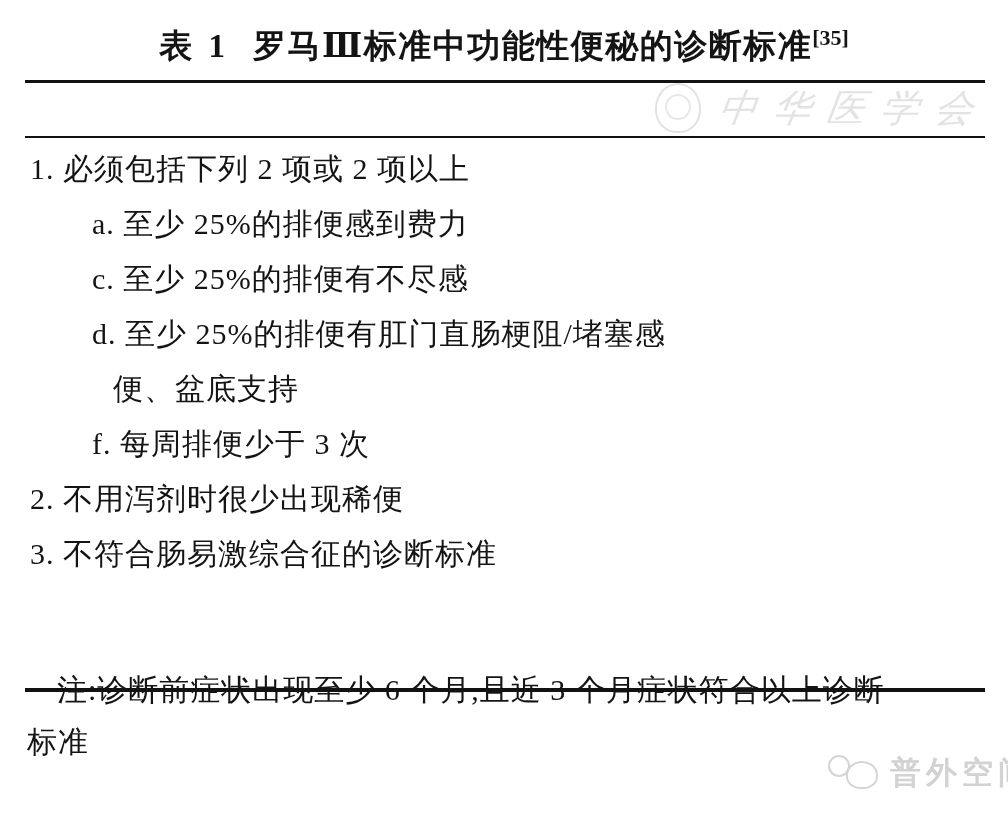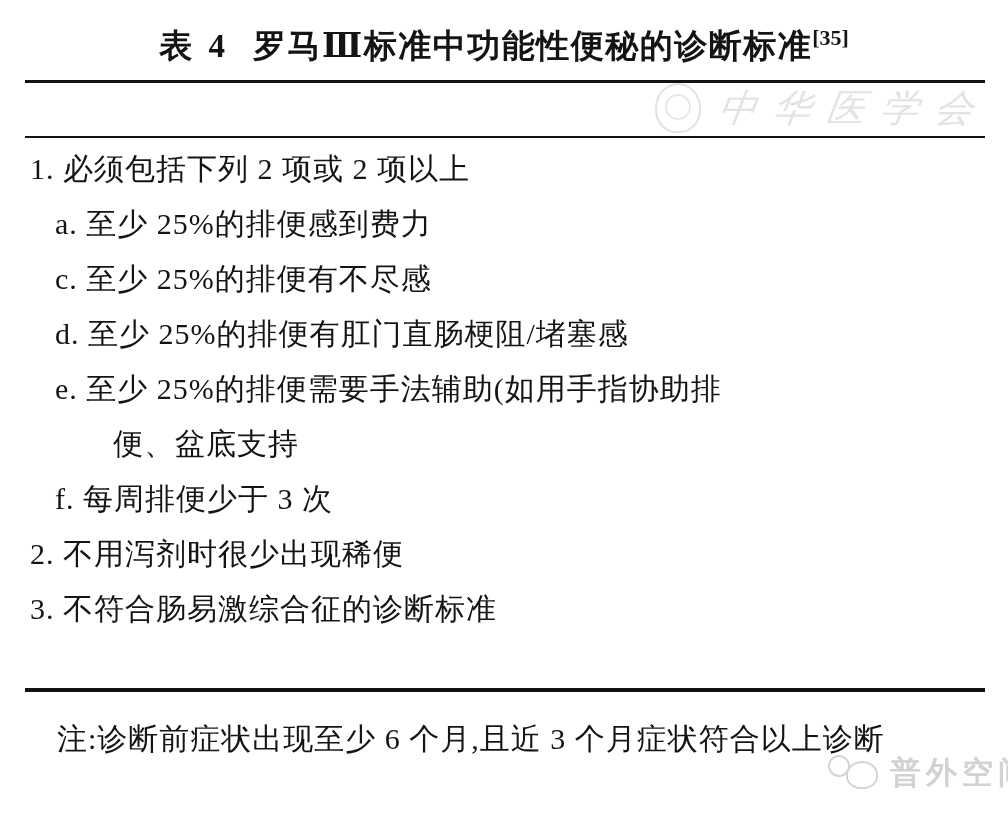--- a/index.html
+++ b/index.html
@@ -61,25 +61,25 @@
     width: 1008px;
   }
   .row {
     height: 55px;
     line-height: 55px;
     font-size: 30px;
     letter-spacing: 1px;
     white-space: nowrap;
   }
   .indent-1 { padding-left: 30px; }
-  .indent-2 { padding-left: 55px; }
+  .indent-2 { padding-left: 92px; }
   .indent-3 { padding-left: 113px; }
   .note {
     position: absolute;
-    top: 713px;
+    top: 664px;
     left: 0;
     width: 1008px;
     font-size: 30px;
     letter-spacing: 1px;
   }
   .note-line1 {
     padding-left: 57px;
     line-height: 52px;
     white-space: nowrap;
   }
@@ -166,42 +166,42 @@
 <body>
 
 <div class="page">
 
   <div class="wm-top">
     <span class="wm-seal"></span>
     <span class="wm-top-text">中华医学会</span>
   </div>
 
   <div class="table-title">
-    <span class="title-label">表 4</span><span>罗马Ⅲ标准中功能性便秘的诊断标准</span><sup>[35]</sup>
+    <span class="title-label">表 1</span><span>罗马Ⅲ标准中功能性便秘的诊断标准</span><sup>[35]</sup>
   </div>
 
   <div class="rule rule-top"></div>
   <div class="rule rule-mid"></div>
   <div class="rule rule-bottom"></div>
 
 
   <div class="table-body">
     <div class="row indent-1">1. 必须包括下列 2 项或 2 项以上</div>
     <div class="row indent-2">a. 至少 25%的排便感到费力</div>
     <div class="row indent-2">c. 至少 25%的排便有不尽感</div>
     <div class="row indent-2">d. 至少 25%的排便有肛门直肠梗阻/堵塞感</div>
-    <div class="row indent-2">e. 至少 25%的排便需要手法辅助(如用手指协助排</div>
     <div class="row indent-3">便、盆底支持</div>
     <div class="row indent-2">f. 每周排便少于 3 次</div>
     <div class="row indent-1">2. 不用泻剂时很少出现稀便</div>
     <div class="row indent-1">3. 不符合肠易激综合征的诊断标准</div>
   </div>
 
   <div class="note">
     <div class="note-line1">注:诊断前症状出现至少 6 个月,且近 3 个月症状符合以上诊断</div>
+    <div class="note-line2">标准</div>
   </div>
 
   <div class="wm-bottom">
     <span class="wm-logo">
       <span class="face-small"></span>
       <span class="face-big"></span>
     </span>
     <span class="wm-bottom-text">普外空间</span>
   </div>
 

